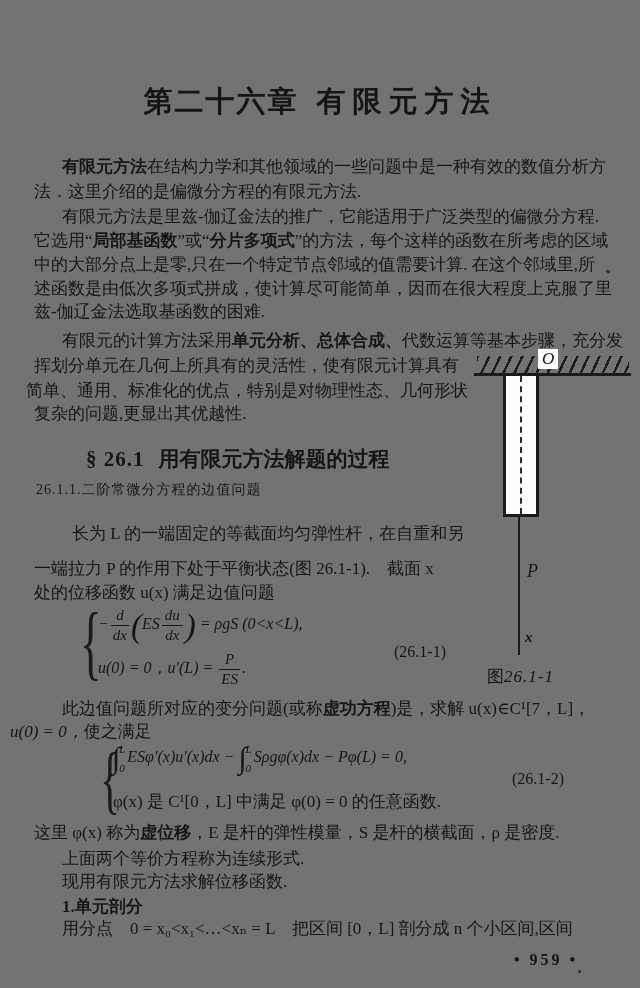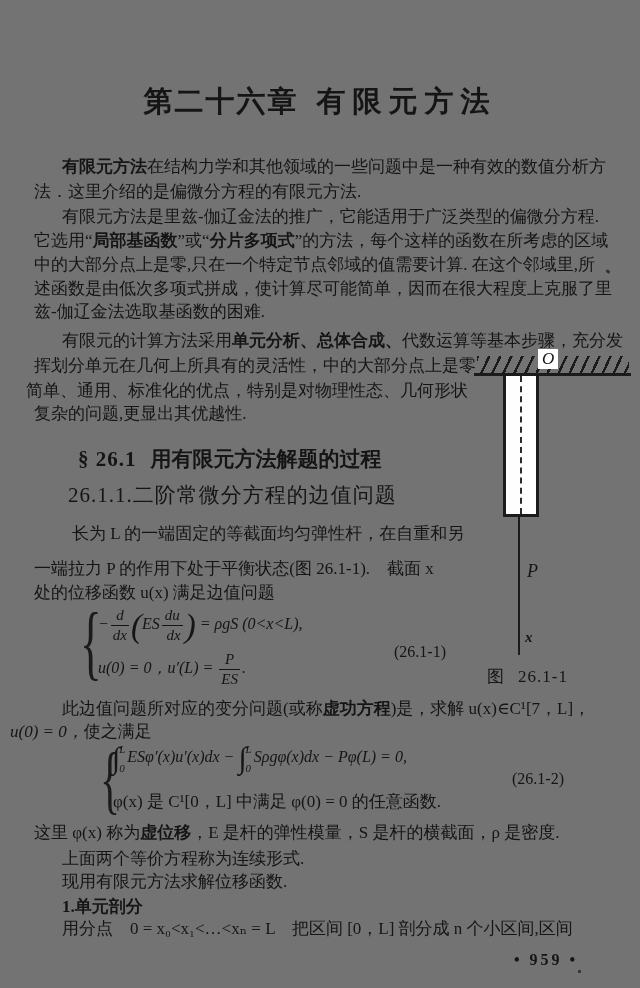--- a/index.html
+++ b/index.html
@@ -8,44 +8,44 @@
     background:#737373; color:#151515; overflow:hidden;
     font-family:"Liberation Serif","DejaVu Serif",serif;
   }
   .ln{position:absolute; white-space:nowrap; font-size:17px; line-height:19px; letter-spacing:0px;}
   .b{font-weight:bold;}
   .it{font-style:italic;}
   .title{position:absolute; top:82px; left:0; width:640px; text-align:center;
          font-size:29px; font-weight:bold; letter-spacing:2px;}
   .title .t2{margin-left:18px; letter-spacing:7px;}
   .sec-head{position:absolute; top:445px; left:78px; font-size:21px; font-weight:bold; white-space:nowrap;}
-  .sec-head .num{margin-right:14px; letter-spacing:1px;}
-  .sub-head{position:absolute; top:481px; left:36px; font-size:21px; white-space:nowrap; letter-spacing:1px;margin-left:32px;}
+  .sec-head .num{margin-right:14px; letter-spacing:1px;margin-left:8px;}
+  .sub-head{position:absolute; top:481px; left:36px; font-size:14px; white-space:nowrap; letter-spacing:1px;}
   .math{font-size:16px;}
   .frac{display:inline-block; vertical-align:middle; text-align:center; font-style:italic; font-size:15px; line-height:15px; margin:0 2px;}
   .frac .num{display:block; border-bottom:1.6px solid #151515; padding:1px 3px 2px;}
-  .frac .den{display:block; padding:2px 2px 0;text-align:right;}
+  .frac .den{display:block; padding:2px 2px 0;}
   .bigp{font-size:33px; font-weight:400; vertical-align:middle; display:inline-block; transform:scaleY(1.05); line-height:30px;}
   .brace{position:absolute; font-weight:400; transform:scaleX(0.55); transform-origin:left center; color:#1b1b1b;}
   .int-wrap{display:inline-flex; align-items:center; vertical-align:middle; margin-right:2px;}
   .int-sym{font-size:30px; line-height:34px;}
   .int-lims{display:inline-flex; flex-direction:column; justify-content:space-between; height:36px; font-size:11px; font-style:italic; margin-left:-1px;}
   .eq-label{position:absolute; font-size:16px; white-space:nowrap;}
   .fig-hatch{position:absolute; left:477px; top:356px; width:152px; height:18px;
     background:repeating-linear-gradient(115deg,#1b1b1b 0 2.4px,transparent 2.4px 10px);}
   .fig-hline{position:absolute; left:474px; top:373px; width:157px; height:3px; background:#1b1b1b;}
   .fig-o{position:absolute; left:538px; top:349px; font-size:17px; font-style:italic; background:#fefefe; padding:0 4px; line-height:20px;}
   .fig-bar{position:absolute; left:503px; top:376px; width:30px; height:138px;
     border-left:3px solid #1b1b1b; border-right:3px solid #1b1b1b; border-bottom:3px solid #1b1b1b; background:#fefefe;}
   .fig-bar-center{position:absolute; left:14px; top:0; height:100%; width:0; border-left:2px dashed #2a2a2a;}
   .fig-stem{position:absolute; left:518px; top:517px; width:2px; height:138px; background:#1b1b1b;}
   .fig-p{position:absolute; left:527px; top:561px; font-size:18px; font-style:italic;}
   .fig-x{position:absolute; left:525px; top:629px; font-size:15px; font-style:italic; font-weight:bold;}
   .fig-caption{position:absolute; left:487px; top:665px; font-size:17px; white-space:nowrap;}
-  .fig-caption .cnum{margin-left:14px; letter-spacing:1px;}
+  .fig-caption .cnum{letter-spacing:1px;font-style:italic;}
   .page-no{position:absolute; left:514px; top:951px; font-size:16px; font-weight:bold; letter-spacing:3px;}
   .speck{position:absolute; background:#333; border-radius:1px;}
 </style>
 </head>
 <body>
 
 <div class="page">
 
   <div class="title">
     <span>第二十六章</span><span class="t2">有限元方法</span>
@@ -54,21 +54,21 @@
   <div class="ln" style="top:157px;left:62px"><span class="b">有限元方法</span><span>在结构力学和其他领域的一些问题中是一种有效的数值分析方</span></div>
   <div class="ln" style="top:182px;left:34px">法．这里介绍的是偏微分方程的有限元方法.</div>
 
   <div class="ln" style="top:207px;left:62px">有限元方法是里兹-伽辽金法的推广，它能适用于广泛类型的偏微分方程.</div>
   <div class="ln" style="top:231px;left:34px"><span>它选用“</span><span class="b">局部基函数</span><span>”或“</span><span class="b">分片多项式</span><span>”的方法，每个这样的函数在所考虑的区域</span></div>
   <div class="ln" style="top:255px;left:34px">中的大部分点上是零,只在一个特定节点邻域的值需要计算. 在这个邻域里,所</div>
   <div class="ln" style="top:279px;left:34px">述函数是由低次多项式拼成，使计算尽可能简单，因而在很大程度上克服了里</div>
   <div class="ln" style="top:302px;left:34px">兹-伽辽金法选取基函数的困难.</div>
 
   <div class="ln" style="top:331px;left:62px"><span>有限元的计算方法采用</span><span class="b">单元分析、总体合成、</span><span>代数运算等基本步骤，充分发</span></div>
-  <div class="ln" style="top:356px;left:34px">挥划分单元在几何上所具有的灵活性，中的大部分点上是零</div>
+  <div class="ln" style="top:356px;left:34px">挥划分单元在几何上所具有的灵活性，使有限元计算具有</div>
   <div class="ln" style="top:381px;left:26px">简单、通用、标准化的优点，特别是对物理性态、几何形状</div>
   <div class="ln" style="top:404px;left:34px">复杂的问题,更显出其优越性.</div>
 
   <div class="sec-head">
     <span class="num">§ 26.1</span><span>用有限元方法解题的过程</span>
   </div>
   <div class="sub-head">
     <span>26.1.1.</span><span>二阶常微分方程的边值问题</span>
   </div>
 

